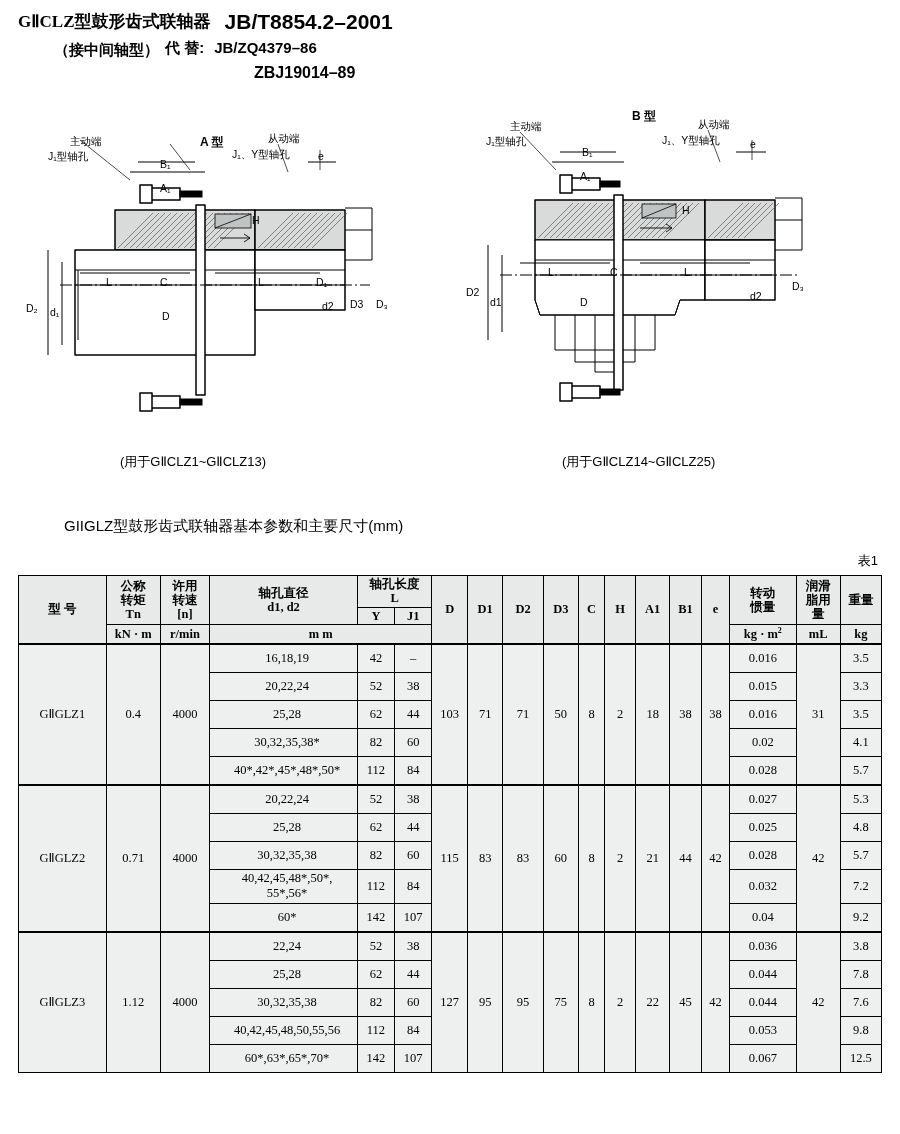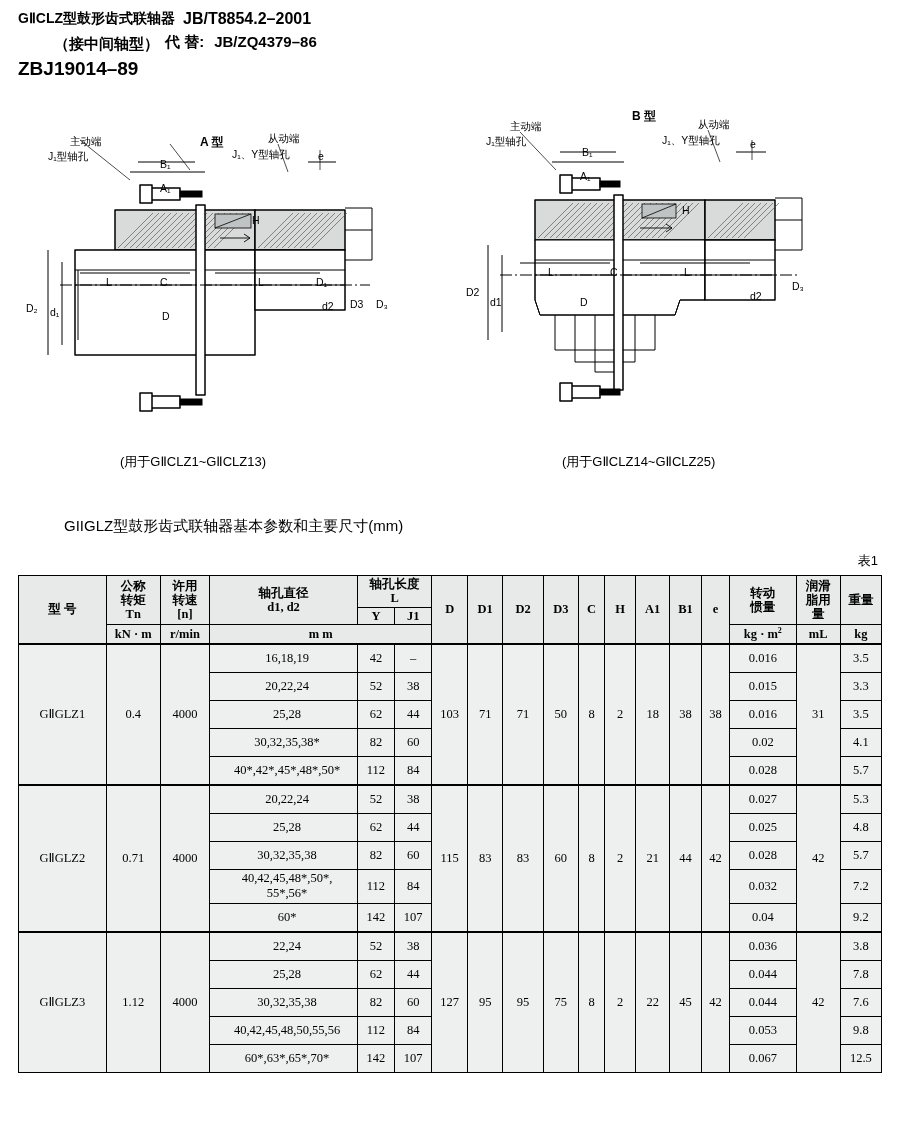--- a/index.html
+++ b/index.html
@@ -2,25 +2,25 @@
 <html><head>
 <meta charset="utf-8">
 <style>
   html,body{margin:0;padding:0;background:#fff;}
   body{width:900px;height:1134px;font-family:"Liberation Serif", serif;color:#000;position:relative;overflow:hidden;}
   .page{position:relative;width:900px;height:1134px;}
 
   
   .hdr{position:absolute;left:18px;top:10px;width:520px;}
   .hdr-line{display:flex;align-items:flex-start;}
-  .hdr-title{font-family:Liberation Sans, sans-serif;font-weight:bold;font-size:14px;letter-spacing:0px;}
-  .hdr-std{font-family:"Liberation Sans",sans-serif;font-weight:bold;font-size:16px;margin-left:8px;}
+  .hdr-title{font-family:Liberation Serif, serif;font-weight:bold;font-size:17px;letter-spacing:0px;}
+  .hdr-std{font-family:"Liberation Sans",sans-serif;font-weight:bold;font-size:21px;margin-left:14px;}
   .hdr-sub{font-family:"Liberation Sans",sans-serif;font-weight:bold;font-size:15px;margin-top:2px;}
   .hdr-rep{font-family:"Liberation Sans",sans-serif;font-weight:bold;font-size:15px;margin-left:6px;}
-  .hdr-alt{font-family:"Liberation Sans",sans-serif;font-weight:bold;font-size:19px;margin-top:4px;}
+  .hdr-alt{font-family:"Liberation Sans",sans-serif;font-weight:bold;font-size:16px;margin-top:4px;margin-left:236px;}
 
   
   .drawing{position:absolute;}
   .dwg-cap{position:absolute;font-size:13px;font-family:"Liberation Sans",sans-serif;}
   .lbl{position:absolute;font-size:10.5px;font-family:"Liberation Sans",sans-serif;white-space:nowrap;}
   .lbl-b{font-size:12px;font-weight:bold;}
 
   
   .sec-title{position:absolute;left:20px;top:517px;font-size:15px;font-family:"Liberation Sans",sans-serif;margin-left:44px;}
   .tbl-no{position:absolute;right:22px;top:552px;font-size:13px;font-family:"Liberation Sans",sans-serif;}

